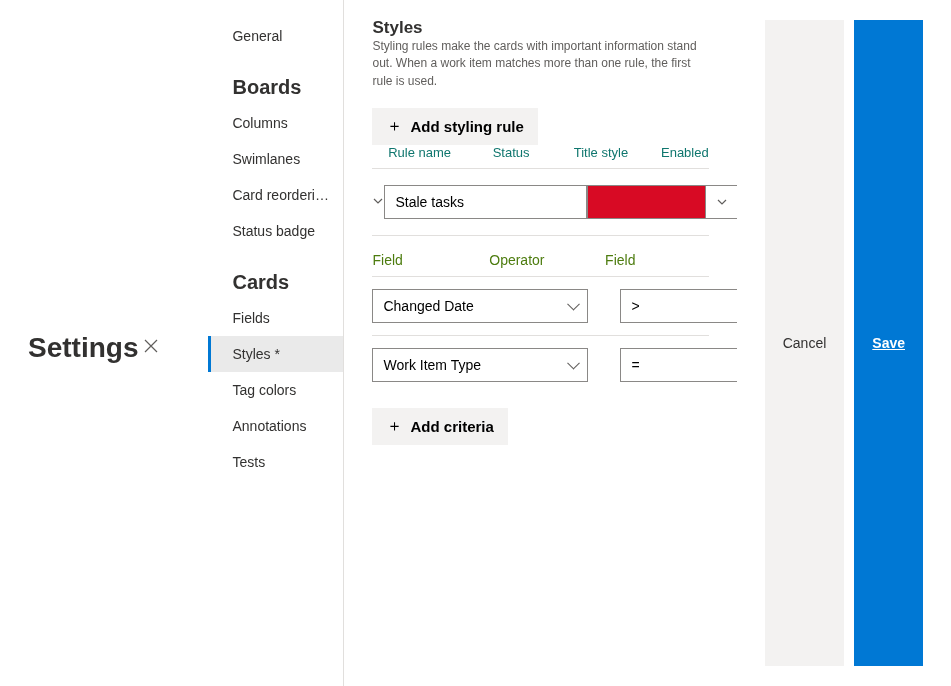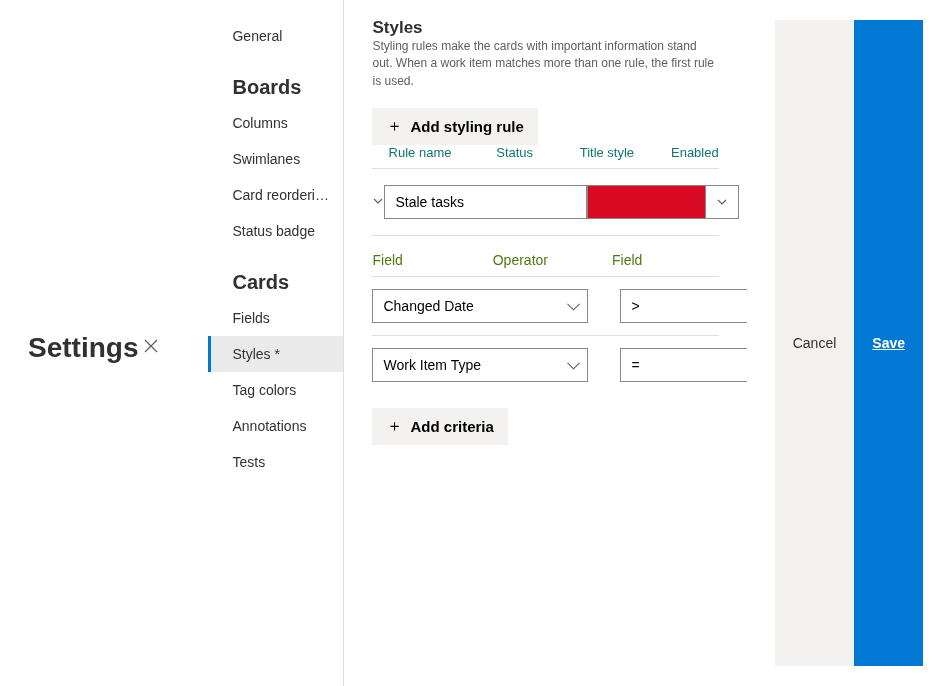--- a/index.html
+++ b/index.html
@@ -63,21 +63,21 @@
     .select-wrap { position: relative; display: inline-block; }
     .select-ctl { height: 34px; border: 1px solid #8a8886; padding: 0 30px 0 10px; font-size: 14px; font-family: inherit; background: #fff; appearance: none; -webkit-appearance: none; cursor: pointer; }
     .select-wrap::after { content: ""; position: absolute; right: 10px; top: 50%; width: 8px; height: 8px; border-right: 1px solid #605e5c; border-bottom: 1px solid #605e5c; transform: translateY(-70%) rotate(45deg); pointer-events: none; }
     .sel-field { width: 216px; }
     .sel-op { width: 216px; margin-left: 32px; }
     .sel-val { width: 216px; }
     .cr-delete { margin-left: 30px; }
     
     .add-criteria-wrap { margin-top: 14px; }
     
-    .footer { display: flex; justify-content: flex-end; padding: 20px 28px; }
+    .footer { display: flex; justify-content: flex-end; gap: 10px; padding: 20px 28px; }
     .btn { padding: 8px 18px; font-size: 14px; border: none; cursor: pointer; font-family: inherit; }
     .btn-cancel { background: #f3f2f1; color: #323130; }
     .btn-save { background: #0078d4; color: #fff; font-weight: 600; text-decoration: underline; }
   </style>
 </head>
 <body>
 
 <div class="dialog">
   <div class="header">
     <h1>Settings</h1>

